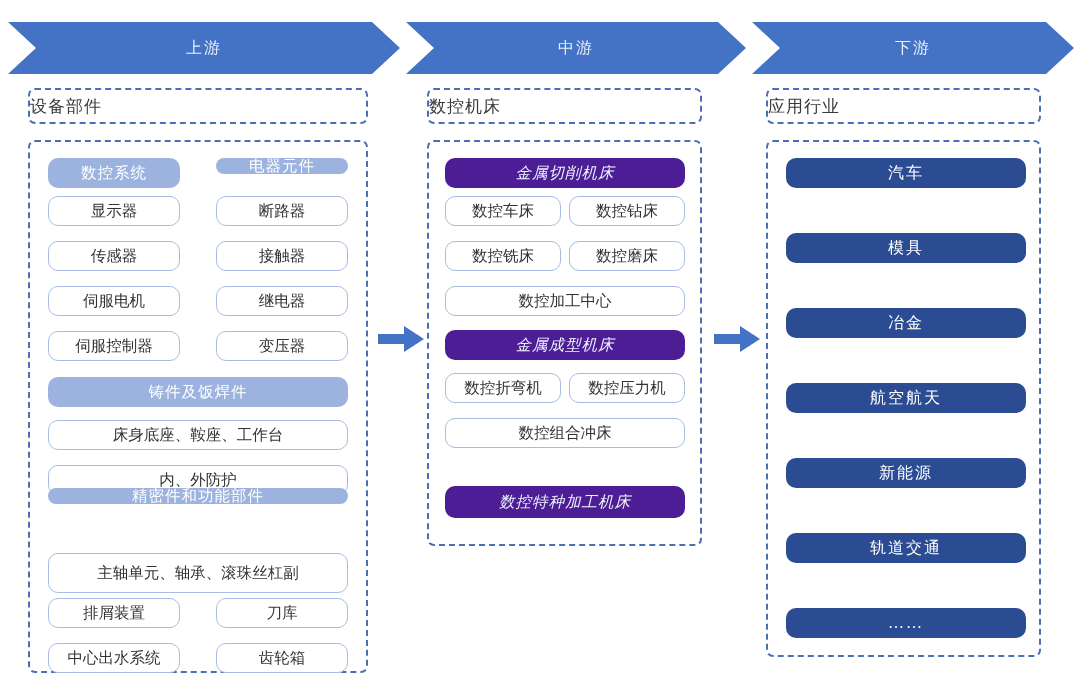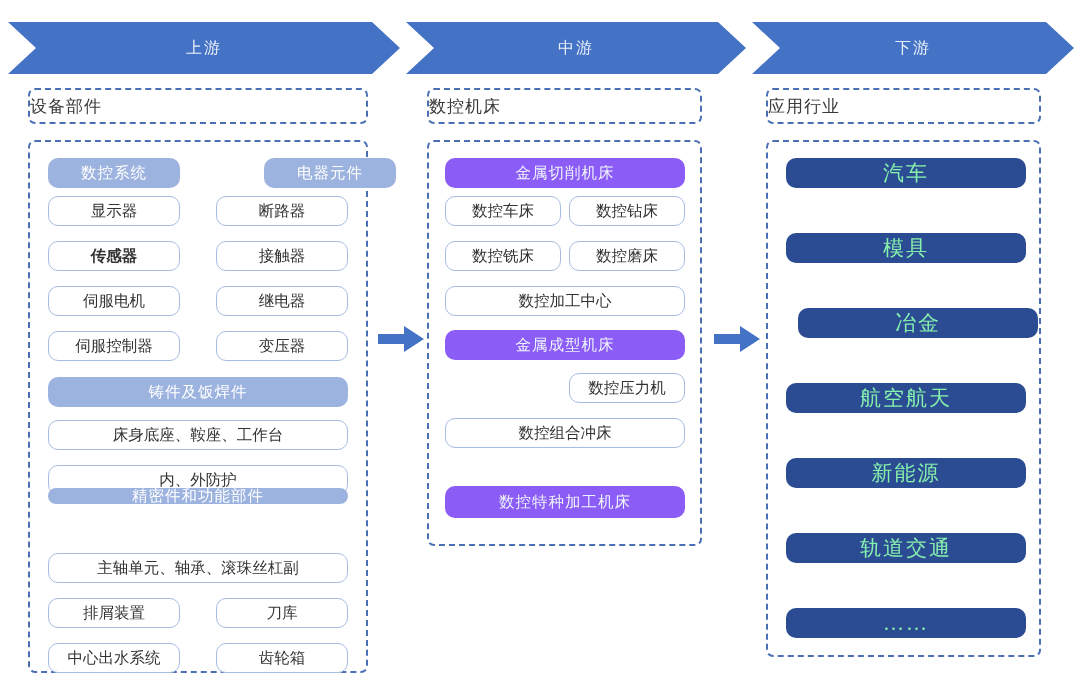--- a/index.html
+++ b/index.html
@@ -89,32 +89,33 @@
     letter-spacing: 1px;
   }
   
   .cell.item {
     background: #ffffff;
     border: 1.3px solid #A7BCE2;
     color: #333333;
   }
   
   .cell.cat-mid {
-    background: #8b5cf6;
+    background: #4c1d95;
     color: #eef2fb;
     border: none;
     letter-spacing: 1px;
+    font-style: italic;
   }
   
   .cell.navy {
     background: #2B4C93;
-    color: #86efac;
+    color: #ffffff;
     border: none;
     letter-spacing: 2px;
-    font-size: 21px;
+    font-size: 16px;
   }
 
   
   .conn-arrow {
     position: absolute;
     width: 46px;
     height: 26px;
   }
   .conn-arrow .shaft {
     position: absolute;
@@ -158,40 +159,40 @@
 <div class="subtitle sub-mid">
   <span>数控机床</span>
 </div>
 <div class="subtitle sub-down">
   <span>应用行业</span>
 </div>
 
 <div class="group-box box-up">
 
   <div class="cell cat" style="left:18px; top:16px; width:132px; height:30px;">数控系统</div>
-  <div class="cell cat" style="left:186px; top:16px; width:132px; height:30px;margin-left:48px;">电器元件</div>
+  <div class="cell cat" style="left:186px; top:16px; width:132px; height:16px;">电器元件</div>
 
   <div class="cell item" style="left:18px; top:54px; width:132px; height:30px;text-align:center;">显示器</div>
   <div class="cell item" style="left:186px; top:54px; width:132px; height:30px;">断路器</div>
 
-  <div class="cell item" style="left:18px; top:99px; width:132px; height:30px;font-weight:bold;">传感器</div>
+  <div class="cell item" style="left:18px; top:99px; width:132px; height:30px;">传感器</div>
   <div class="cell item" style="left:186px; top:99px; width:132px; height:30px;">接触器</div>
 
   <div class="cell item" style="left:18px; top:144px; width:132px; height:30px;">伺服电机</div>
   <div class="cell item" style="left:186px; top:144px; width:132px; height:30px;">继电器</div>
 
   <div class="cell item" style="left:18px; top:189px; width:132px; height:30px;">伺服控制器</div>
   <div class="cell item" style="left:186px; top:189px; width:132px; height:30px;">变压器</div>
 
   <div class="cell cat" style="left:18px; top:235px; width:300px; height:30px;">铸件及饭焊件</div>
   <div class="cell item" style="left:18px; top:278px; width:300px; height:30px;">床身底座、鞍座、工作台</div>
   <div class="cell item" style="left:18px; top:323px; width:300px; height:30px;">内、外防护</div>
 
   <div class="cell cat" style="left:18px; top:346px; width:300px; height:16px;">精密件和功能部件</div>
-  <div class="cell item" style="left:18px; top:411px; width:300px; height:30px;">主轴单元、轴承、滚珠丝杠副</div>
+  <div class="cell item" style="left:18px; top:411px; width:300px; height:40px;">主轴单元、轴承、滚珠丝杠副</div>
 
   <div class="cell item" style="left:18px; top:456px; width:132px; height:30px;">排屑装置</div>
   <div class="cell item" style="left:186px; top:456px; width:132px; height:30px;">刀库</div>
 
   <div class="cell item" style="left:18px; top:501px; width:132px; height:30px;">中心出水系统</div>
   <div class="cell item" style="left:186px; top:501px; width:132px; height:30px;">齿轮箱</div>
 </div>
 
 <div class="conn-arrow arrow-1">
   <div class="shaft"></div>
@@ -205,33 +206,34 @@
   <div class="cell item" style="left:16px; top:54px; width:116px; height:30px;">数控车床</div>
   <div class="cell item" style="left:140px; top:54px; width:116px; height:30px;">数控钻床</div>
 
   <div class="cell item" style="left:16px; top:99px; width:116px; height:30px;">数控铣床</div>
   <div class="cell item" style="left:140px; top:99px; width:116px; height:30px;">数控磨床</div>
 
   <div class="cell item" style="left:16px; top:144px; width:240px; height:30px;text-align:right;">数控加工中心</div>
 
   <div class="cell cat-mid" style="left:16px; top:188px; width:240px; height:30px;">金属成型机床</div>
 
+  <div class="cell item" style="left:16px; top:231px; width:116px; height:30px;">数控折弯机</div>
   <div class="cell item" style="left:140px; top:231px; width:116px; height:30px;">数控压力机</div>
 
   <div class="cell item" style="left:16px; top:276px; width:240px; height:30px;">数控组合冲床</div>
 
   <div class="cell cat-mid" style="left:16px; top:344px; width:240px; height:32px;">数控特种加工机床</div>
 </div>
 
 <div class="conn-arrow arrow-2">
   <div class="shaft"></div>
   <div class="head"></div>
 </div>
 
 <div class="group-box box-down">
   <div class="cell navy" style="left:18px; top:16px; width:240px; height:30px;">汽车</div>
   <div class="cell navy" style="left:18px; top:91px; width:240px; height:30px;">模具</div>
-  <div class="cell navy" style="left:18px; top:166px; width:240px; height:30px;margin-left:12px;">冶金</div>
+  <div class="cell navy" style="left:18px; top:166px; width:240px; height:30px;">冶金</div>
   <div class="cell navy" style="left:18px; top:241px; width:240px; height:30px;">航空航天</div>
   <div class="cell navy" style="left:18px; top:316px; width:240px; height:30px;">新能源</div>
   <div class="cell navy" style="left:18px; top:391px; width:240px; height:30px;">轨道交通</div>
   <div class="cell navy" style="left:18px; top:466px; width:240px; height:30px;">……</div>
 </div>
 
 </body></html>

